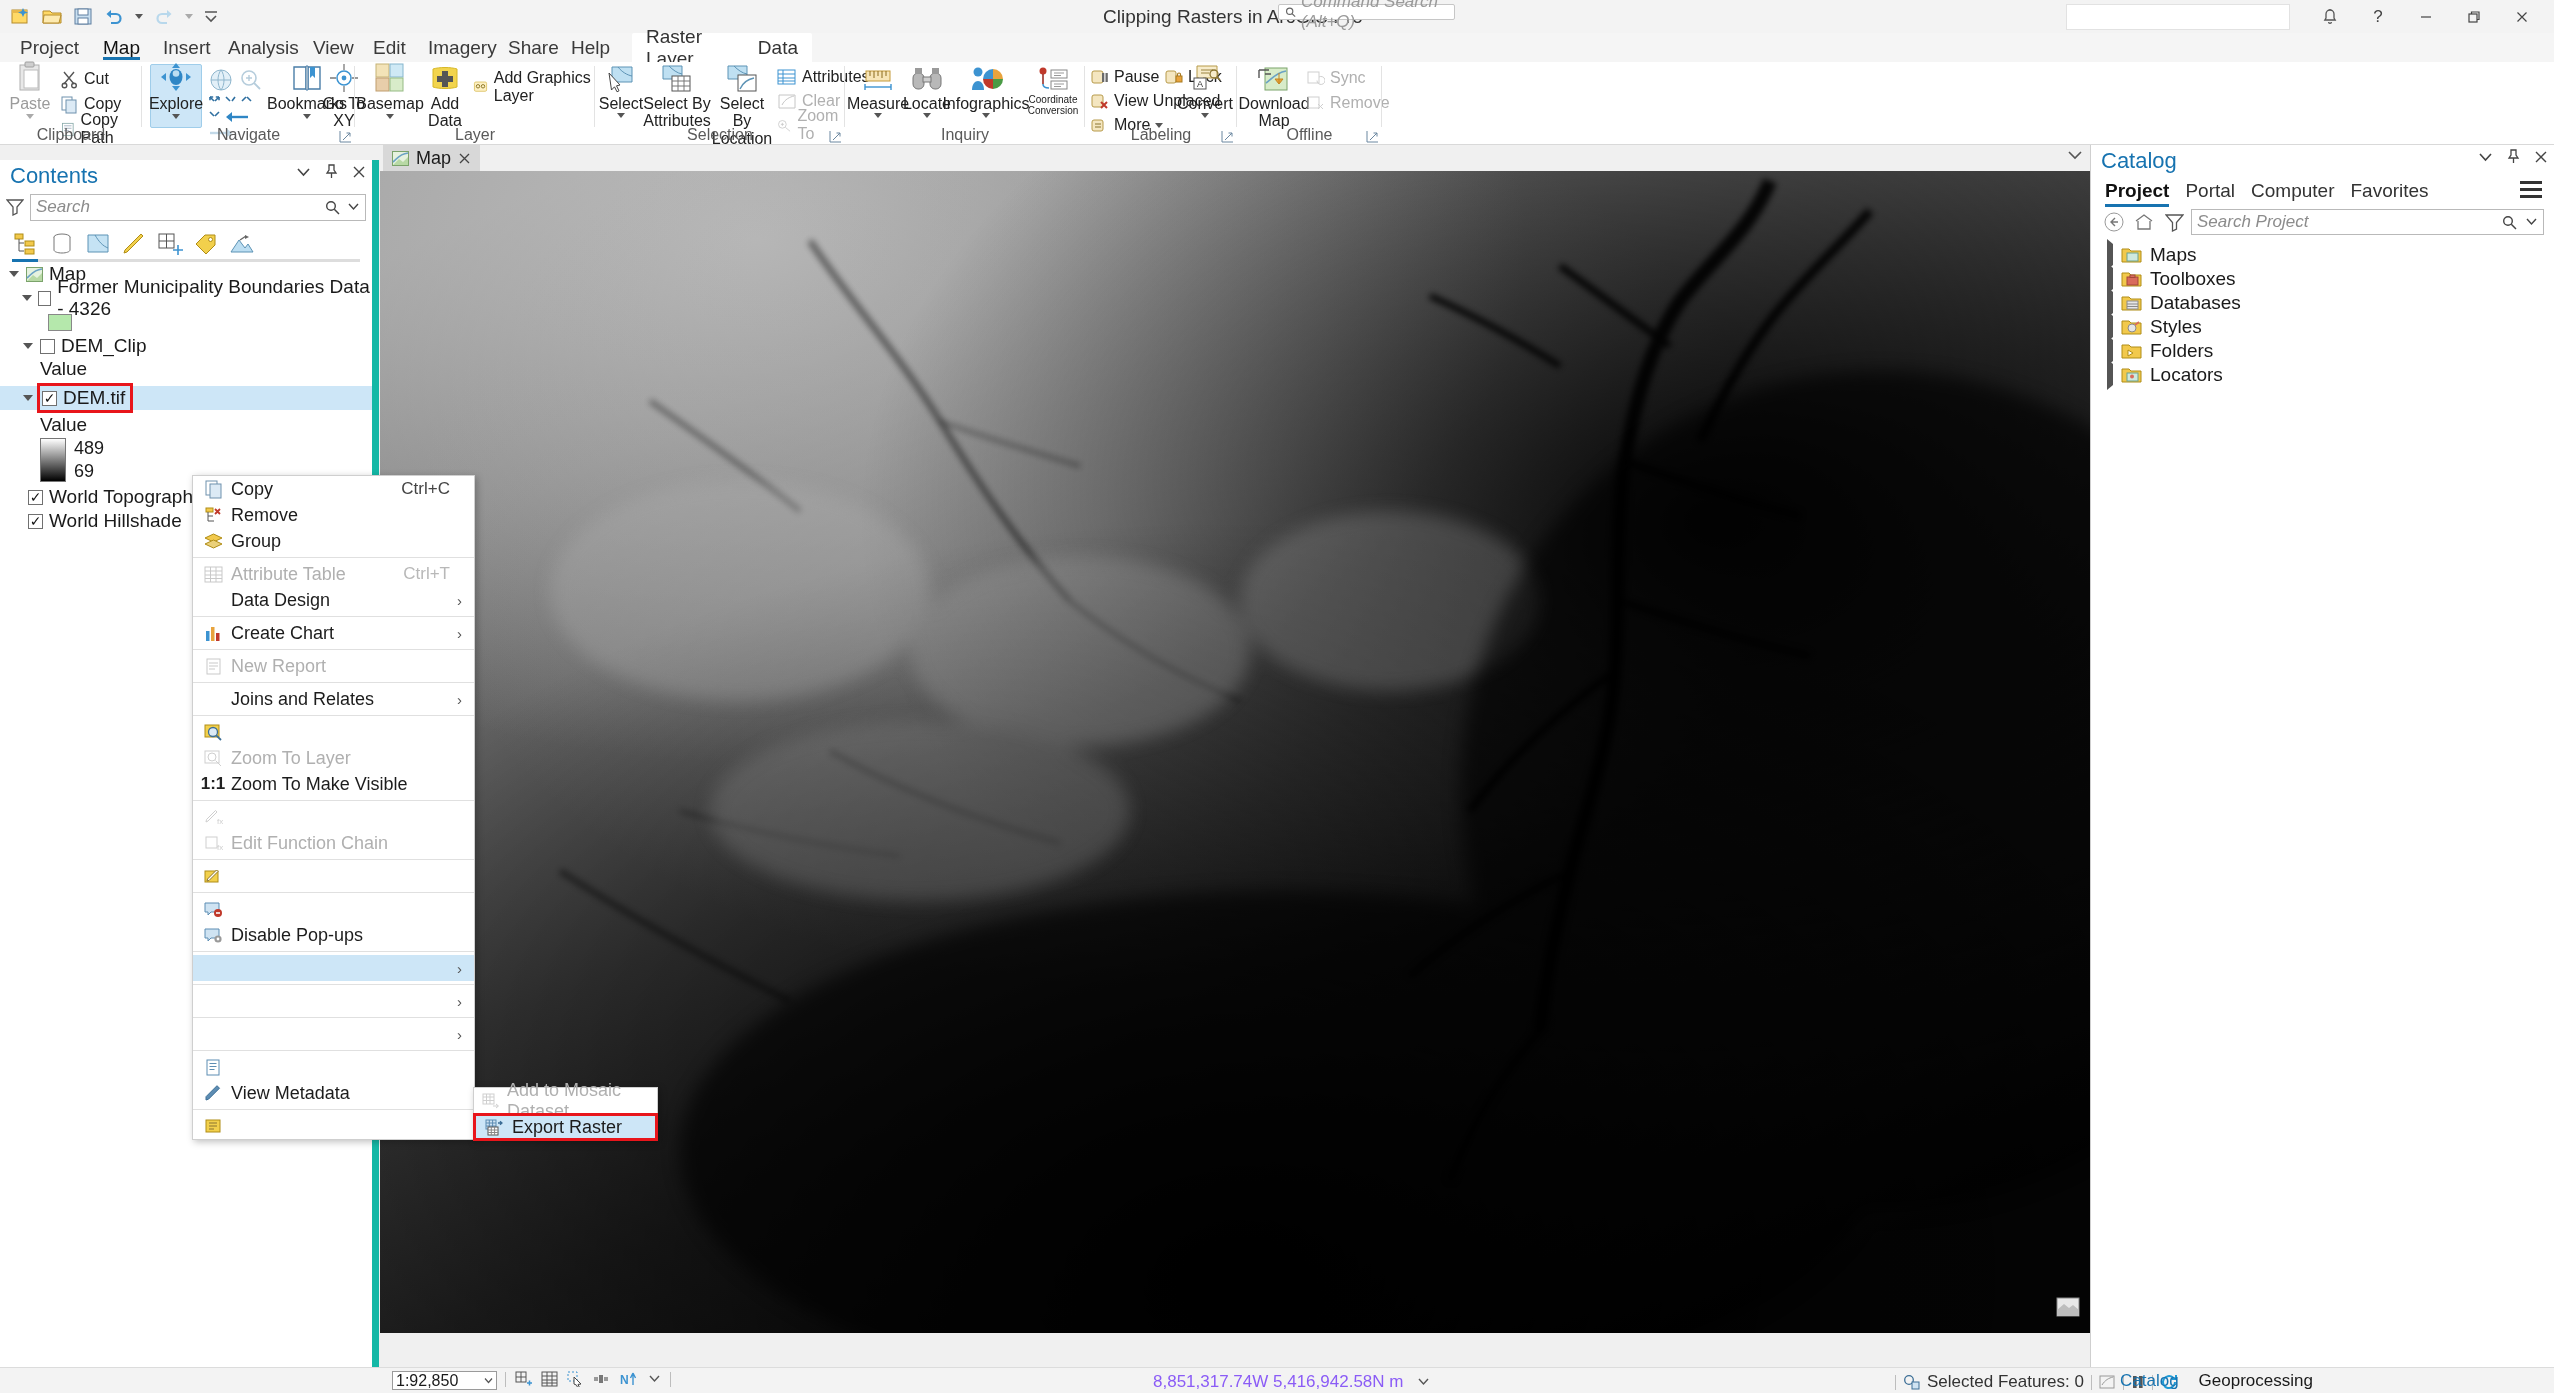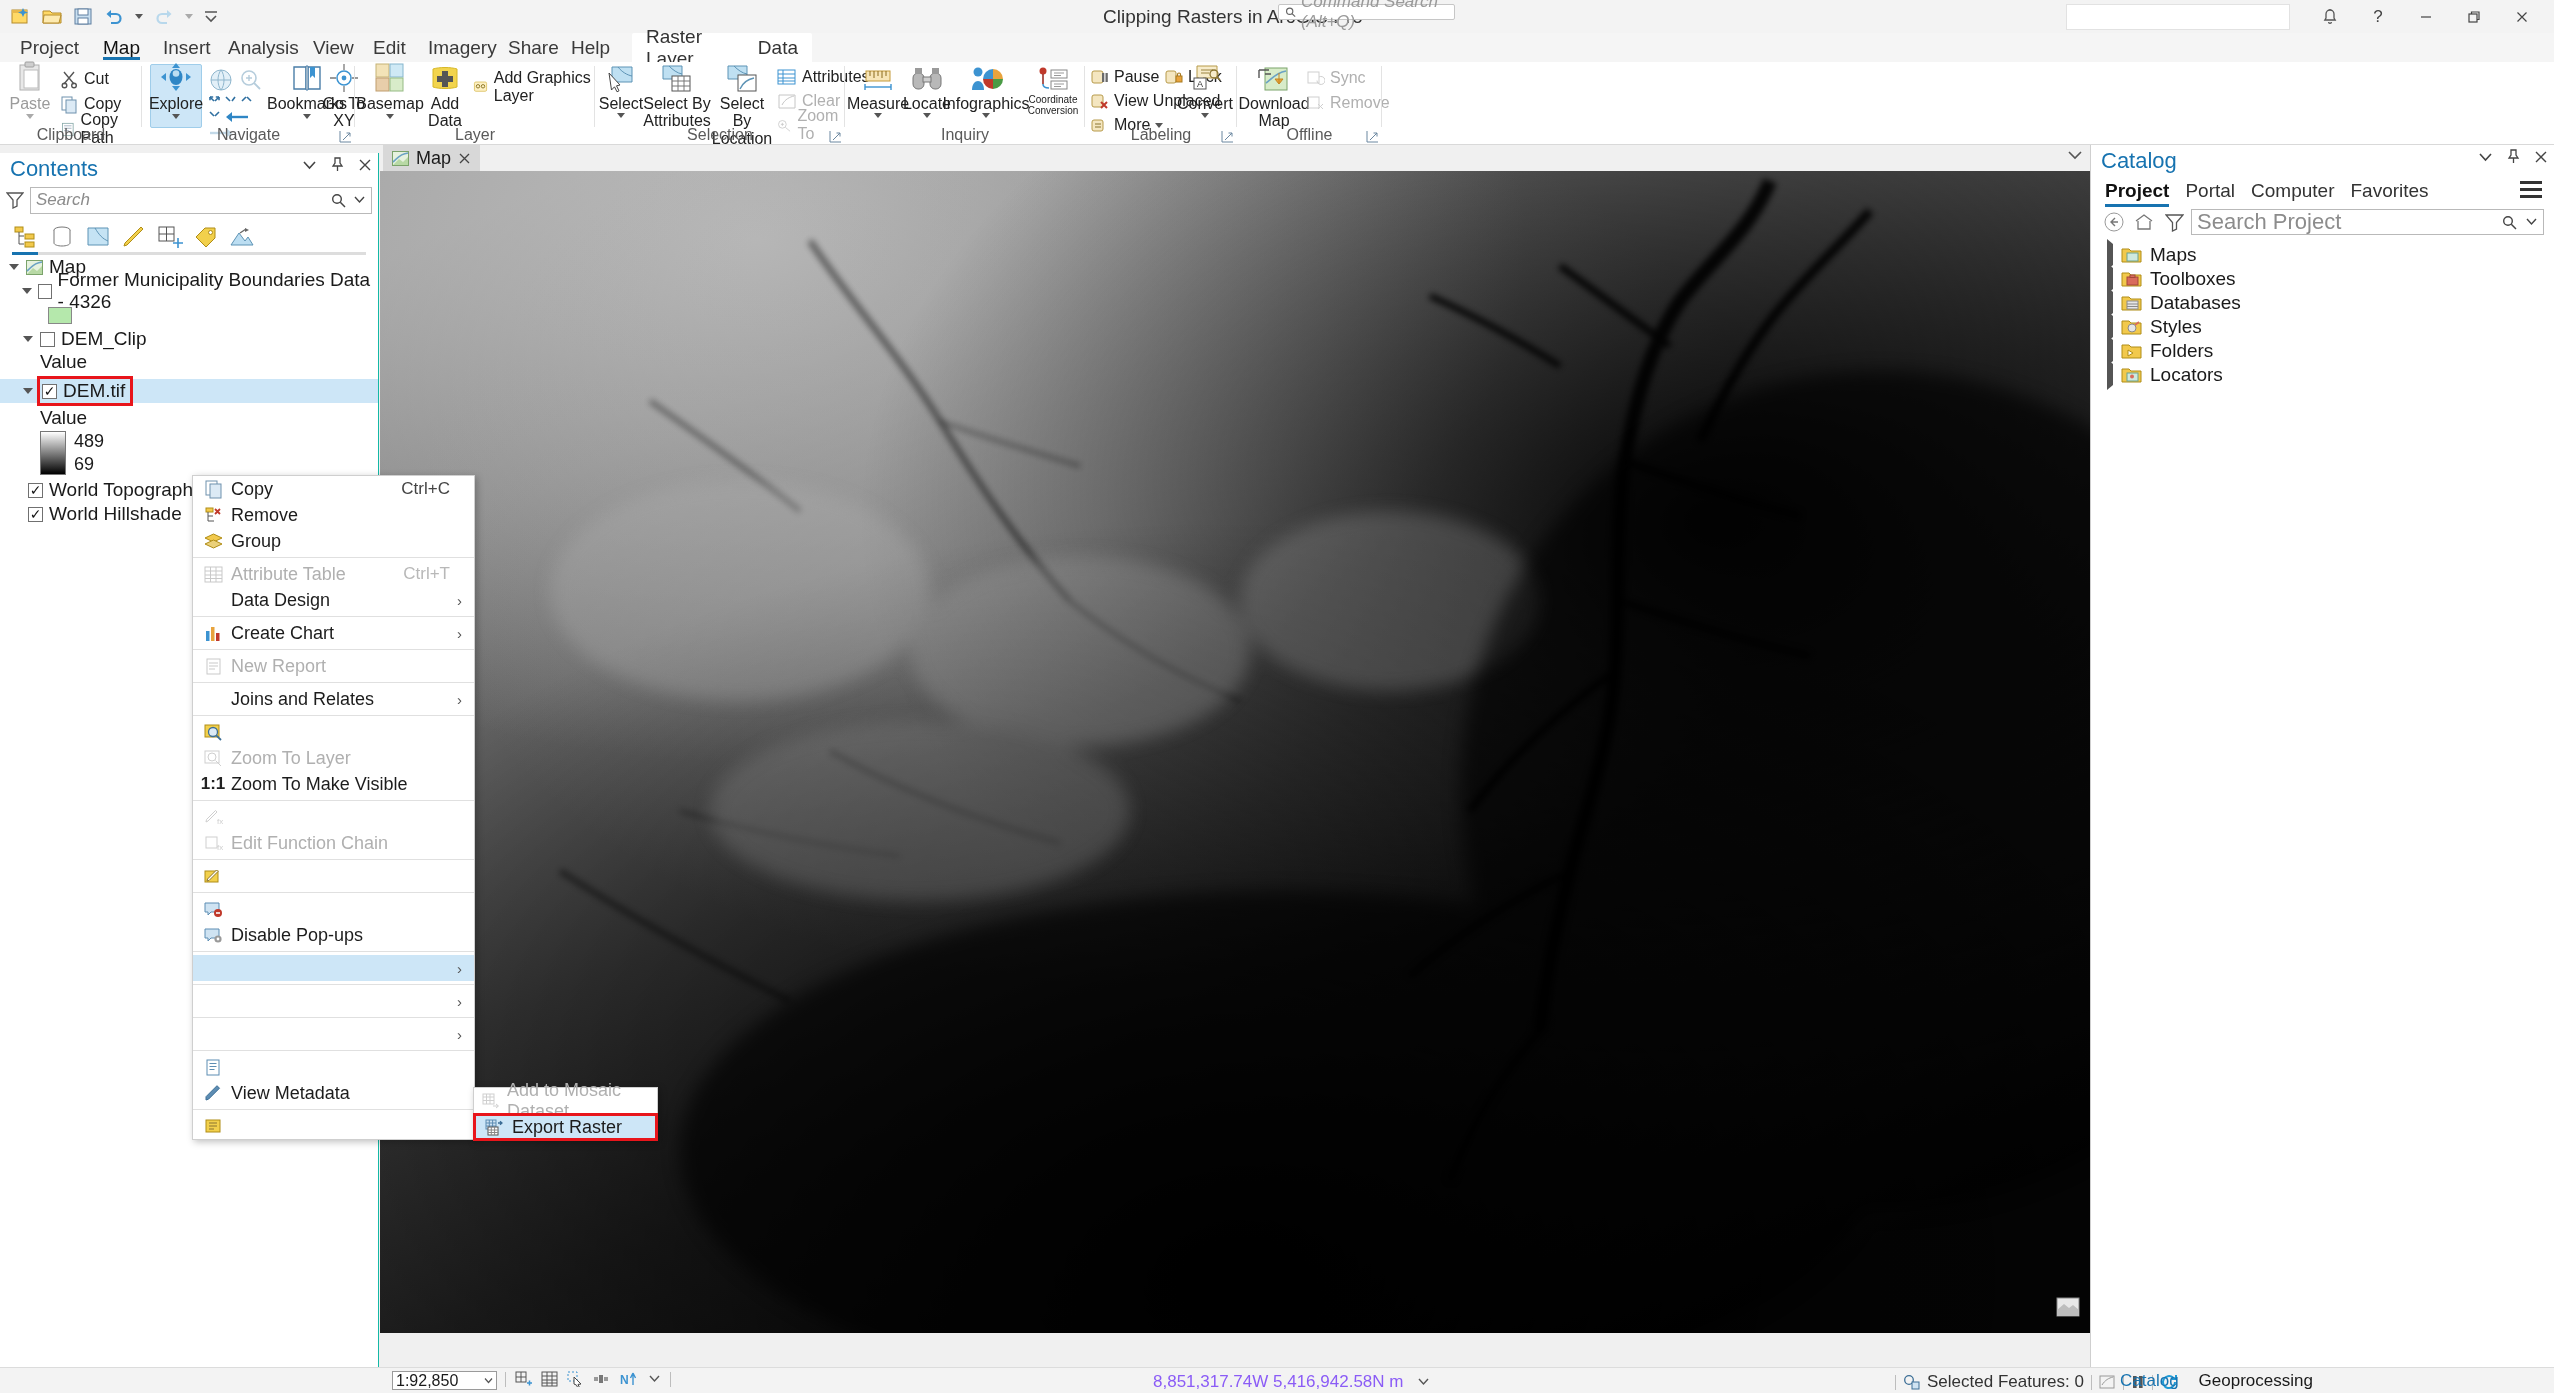--- a/index.html
+++ b/index.html
@@ -48,21 +48,21 @@
   .bigbtn .ic { height:28px; display:flex; align-items:flex-end; justify-content:center; margin-bottom:2px;}
   .bigbtn.on { background:#cde6f7; border:1px solid #9fcdea; border-radius:2px; }
   .smbtn { position:absolute; display:flex; align-items:center; gap:5px; font-size:16px; color:#222; height:20px;}
   .smbtn.dis { color:#b0b0b0; }
   .chev { width:0;height:0;border-left:4px solid transparent;border-right:4px solid transparent;border-top:5px solid #555;}
 
   
   .workspace { position:absolute; left:0; top:145px; width:2554px; height:1222px; background:#f0f0f0;}
 
   
-  .contents { position:absolute; left:0; top:8px; width:379px; height:1222px; background:#fff; border-right:1px solid #14b8a6;}
+  .contents { position:absolute; left:0; top:15px; width:379px; height:1222px; background:#fff; border-right:7px solid #14b8a6;}
   .panelhdr { position:relative; height:32px; display:flex; align-items:center; padding-left:10px;}
   .panelhdr .ptitle { font-size:22px; color:#1773b0; }
   .panelbtns { position:absolute; right:6px; top:4px; display:flex; gap:14px; align-items:center; color:#444; font-size:16px;}
   .srchrow { display:flex; align-items:center; height:30px; padding:0 6px; gap:6px; }
   .srchbox { flex:1; height:27px; border:1px solid #b9b9b9; background:#fff; display:flex; align-items:center;
      padding:0 5px; justify-content:space-between;}
   .srchbox .ph { font-style:italic; color:#8c8c8c; font-size:17px;}
   .cticons { display:flex; align-items:flex-end; gap:8px; padding:5px 8px 0 12px; height:34px; }
   .cticons .ci { width:28px; height:26px; display:flex; align-items:flex-end; justify-content:center;}
   .ctunderline { height:3px; margin:3px 12px 0 12px; background:#ddd; position:relative;}
@@ -92,21 +92,21 @@
   
   .catalog { position:absolute; left:2090px; top:0; width:464px; height:1222px; background:#fff; border-left:1px solid #cfcfcf;}
   .cattabs { display:flex; gap:16px; padding:0 14px; height:28px; align-items:center; font-size:19px; color:#333; position:relative;}
   .cattab.active { color:#111; font-weight:bold; position:relative;}
   .cattab.active::after{content:"";position:absolute;left:0;right:0;bottom:-5px;height:3px;background:#1773b0;}
   .hamb { position:absolute; right:12px; top:4px; width:22px; }
   .hamb i { display:block; height:3px; background:#333; margin-bottom:4px; }
   .catsearch { display:flex; align-items:center; gap:4px; padding:4px 10px 0 10px; }
   .cbtn { width:26px; height:26px; display:flex; align-items:center; justify-content:center; color:#555;}
   .catsbox { flex:1; height:26px; border:1px solid #b9b9b9; display:flex; align-items:center; padding:0 5px; justify-content:space-between;}
-  .catsbox .ph { color:#8c8c8c; font-size:22px;}
+  .catsbox .ph { font-style:italic; color:#8c8c8c; font-size:17px;}
   .catrow { display:flex; align-items:center; gap:8px; height:24px; padding-left:16px; font-size:19px;}
 
   
   .ctxmenu { position:absolute; background:#fff; border:1px solid #cfcfcf; box-shadow:2px 2px 7px rgba(0,0,0,.25); z-index:50;}
   .mi { display:flex; align-items:center; height:26px; padding:0 10px 0 8px; font-size:18px; color:#1c1c1c; position:relative;}
   .mi .mic { width:24px; display:flex; align-items:center; justify-content:center; margin-right:6px;}
   .mi .msc { position:absolute; right:24px; font-size:17px; color:#444;}
   .mi .marr { position:absolute; right:12px; color:#555; font-size:15px;}
   .mi.dis { color:#b0b0b0; }
   .mi.dis .msc { color:#b8b8b8;}

